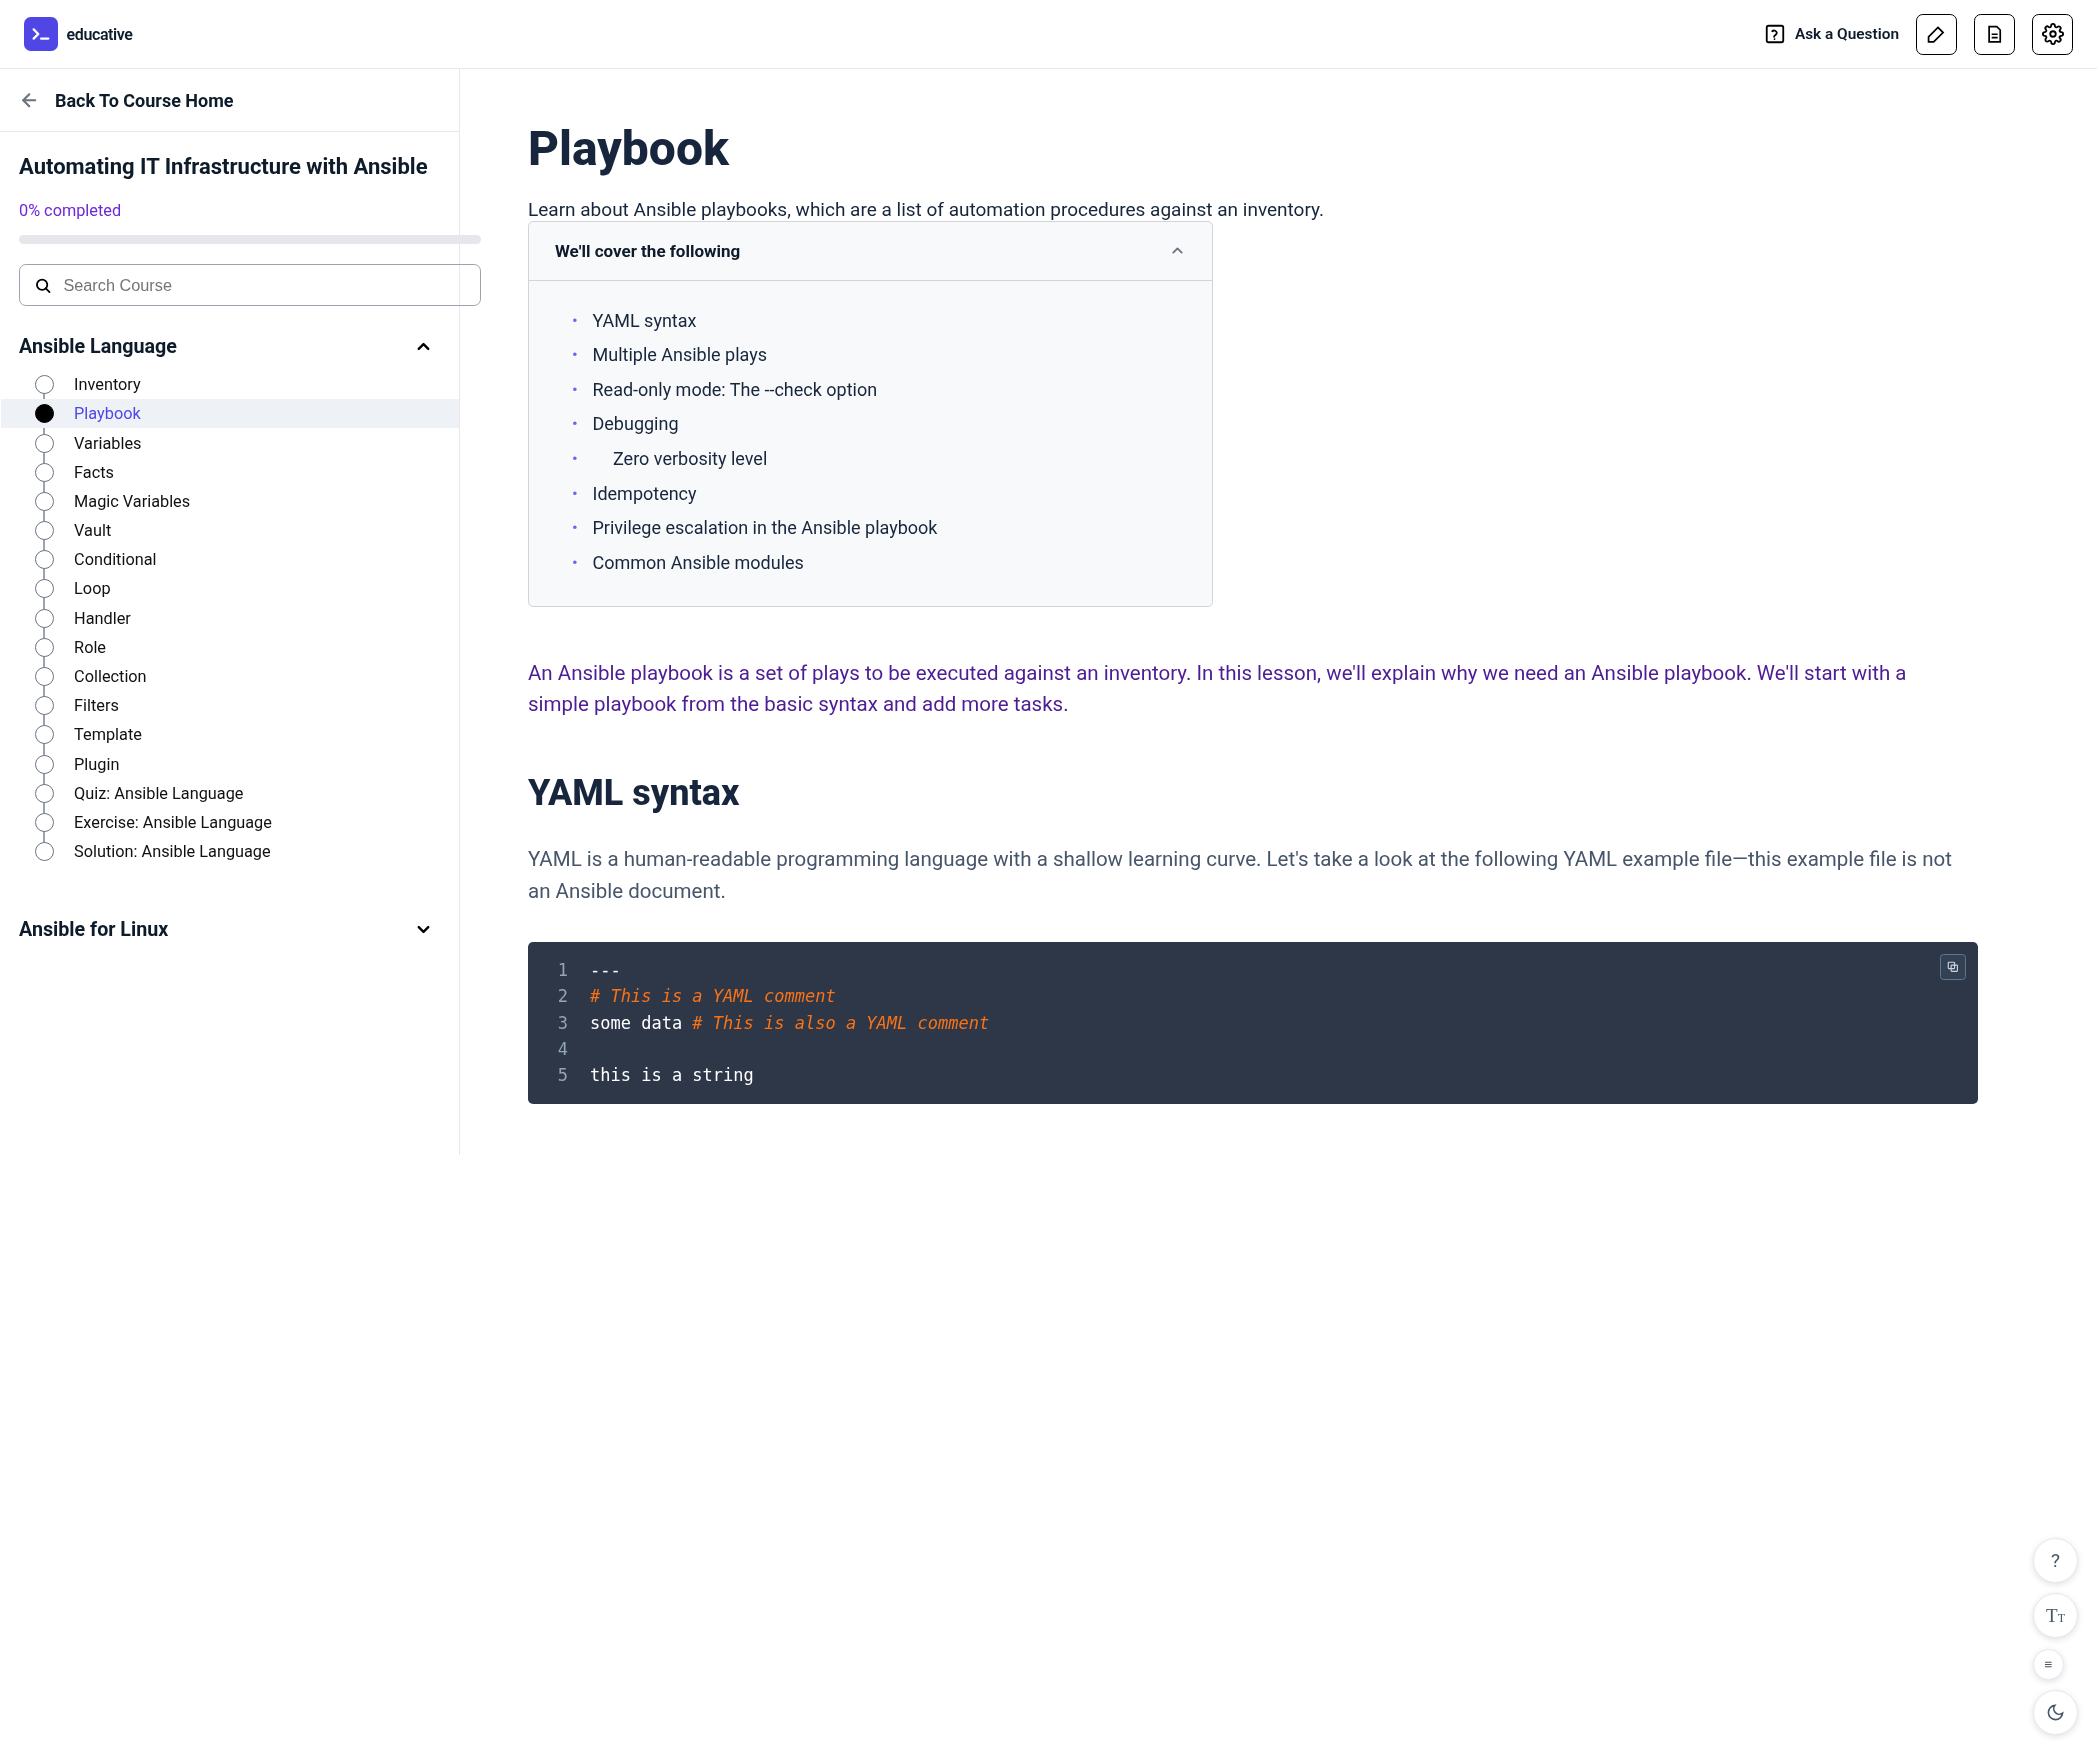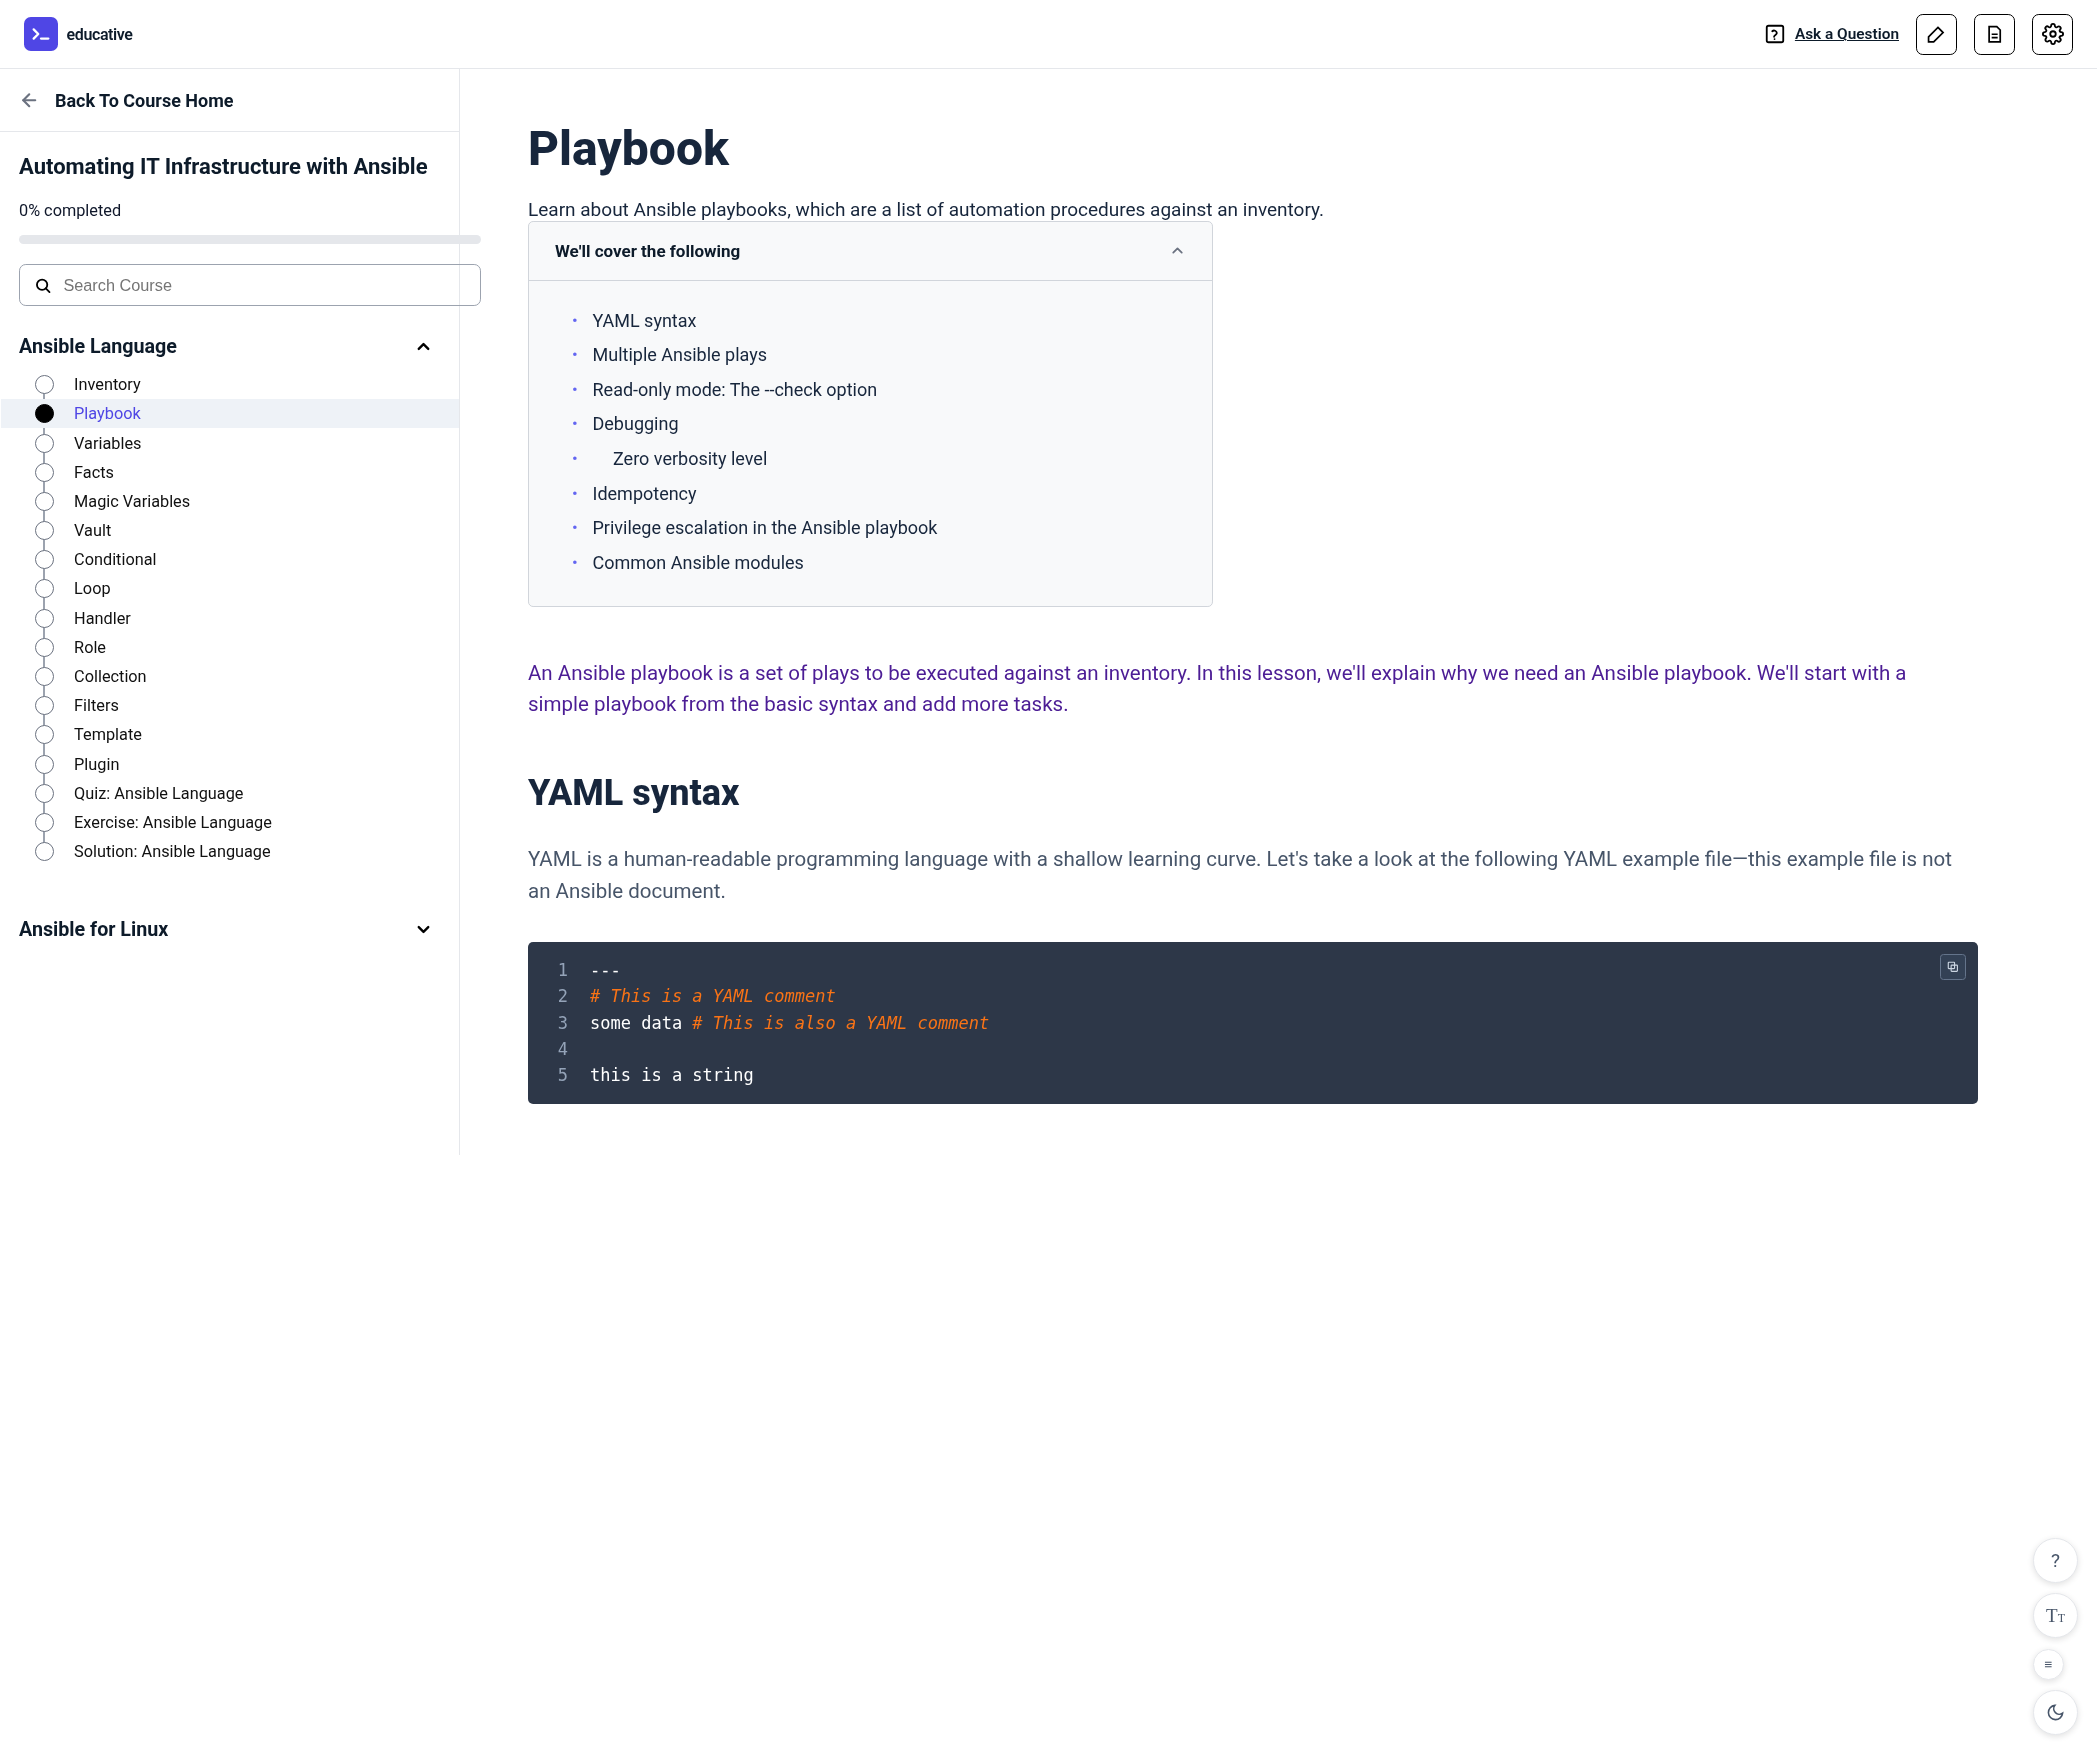--- a/index.html
+++ b/index.html
@@ -2,29 +2,29 @@
 <html style="font-size:13.7px"><head>
   <meta charset="utf-8">
   <style>
     * { margin:0; padding:0; box-sizing:border-box; }
     body { font-family:-apple-system,BlinkMacSystemFont,"Segoe UI",Roboto,sans-serif; color:#0d1b2a; background:#fff; }
     .topbar { display:flex; align-items:center; justify-content:space-between; padding:13.7px 24px; border-bottom:0.9px solid #e5e7eb; }
     .logo-wrap { display:flex; align-items:center; gap:8.6px; }
     .logo-icon { width:34px; height:34px; background:#4f46e5; border-radius:6.8px; display:flex; align-items:center; justify-content:center; }
     .logo-text { font-size:16px; font-weight:600; letter-spacing:-0.4px; }
     .topbar-right { display:flex; align-items:center; gap:17px; }
-    .ask-q { display:flex; align-items:center; gap:9px; font-weight:600; font-size:15.4px; cursor:pointer;text-decoration:underline; }
+    .ask-q { display:flex; align-items:center; gap:9px; font-weight:600; font-size:15.4px; cursor:pointer; }
     .icon-btn { width:41px; height:41px; border:1.7px solid #000; border-radius:6.8px; display:flex; align-items:center; justify-content:center; cursor:pointer; background:#fff; }
     .layout { display:flex; }
     .sidebar { width:460px; border-right:0.9px solid #e5e7eb; background:#fff; }
     .back-link { display:flex; align-items:center; gap:15.4px; padding:20.5px 19px; border-bottom:0.9px solid #e5e7eb; cursor:pointer; }
     .back-link span.lbl { font-weight:700; font-size:18px; }
     .course-block { padding:20.5px 19px 8.6px 19px; }
     .course-title { font-size:22px; font-weight:700; line-height:1.25; max-width:445px; }
-    .progress-text { margin-top:20.5px; font-size:16.3px; color:#0f172a; }
+    .progress-text { margin-top:20.5px; font-size:16.3px; color:#6d28d9; }
     .progress-bar { margin-top:15.4px; height:8.6px; width:462px; background:#e5e7eb; border-radius:5.1px; }
     .search-wrap { padding:12px 19px 17px 19px; }
     .search-box { display:flex; align-items:center; gap:12px; border:0.9px solid #9ca3af; border-radius:6.8px; padding:10.3px 13.7px; width:462px; }
     .search-box input { border:none; outline:none; font-size:16.3px; width:100%; background:transparent; }
     .section-head { display:flex; align-items:center; justify-content:space-between; padding:12px 26px 12px 19px; cursor:pointer; }
     .section-head .t { font-size:19.7px; font-weight:700; }
     .lessons { padding:0 19px 26px 26px; }
     .lesson-track { position:relative; margin-left:8.6px; }
     .lesson-track::before { content:""; position:absolute; left:8.6px; top:12px; bottom:12px; width:1.7px; background:#9ca3af; }
     .lesson-item { display:flex; align-items:center; gap:20.5px; position:relative; padding:5.1px 0 5.1px 0; cursor:pointer; }

